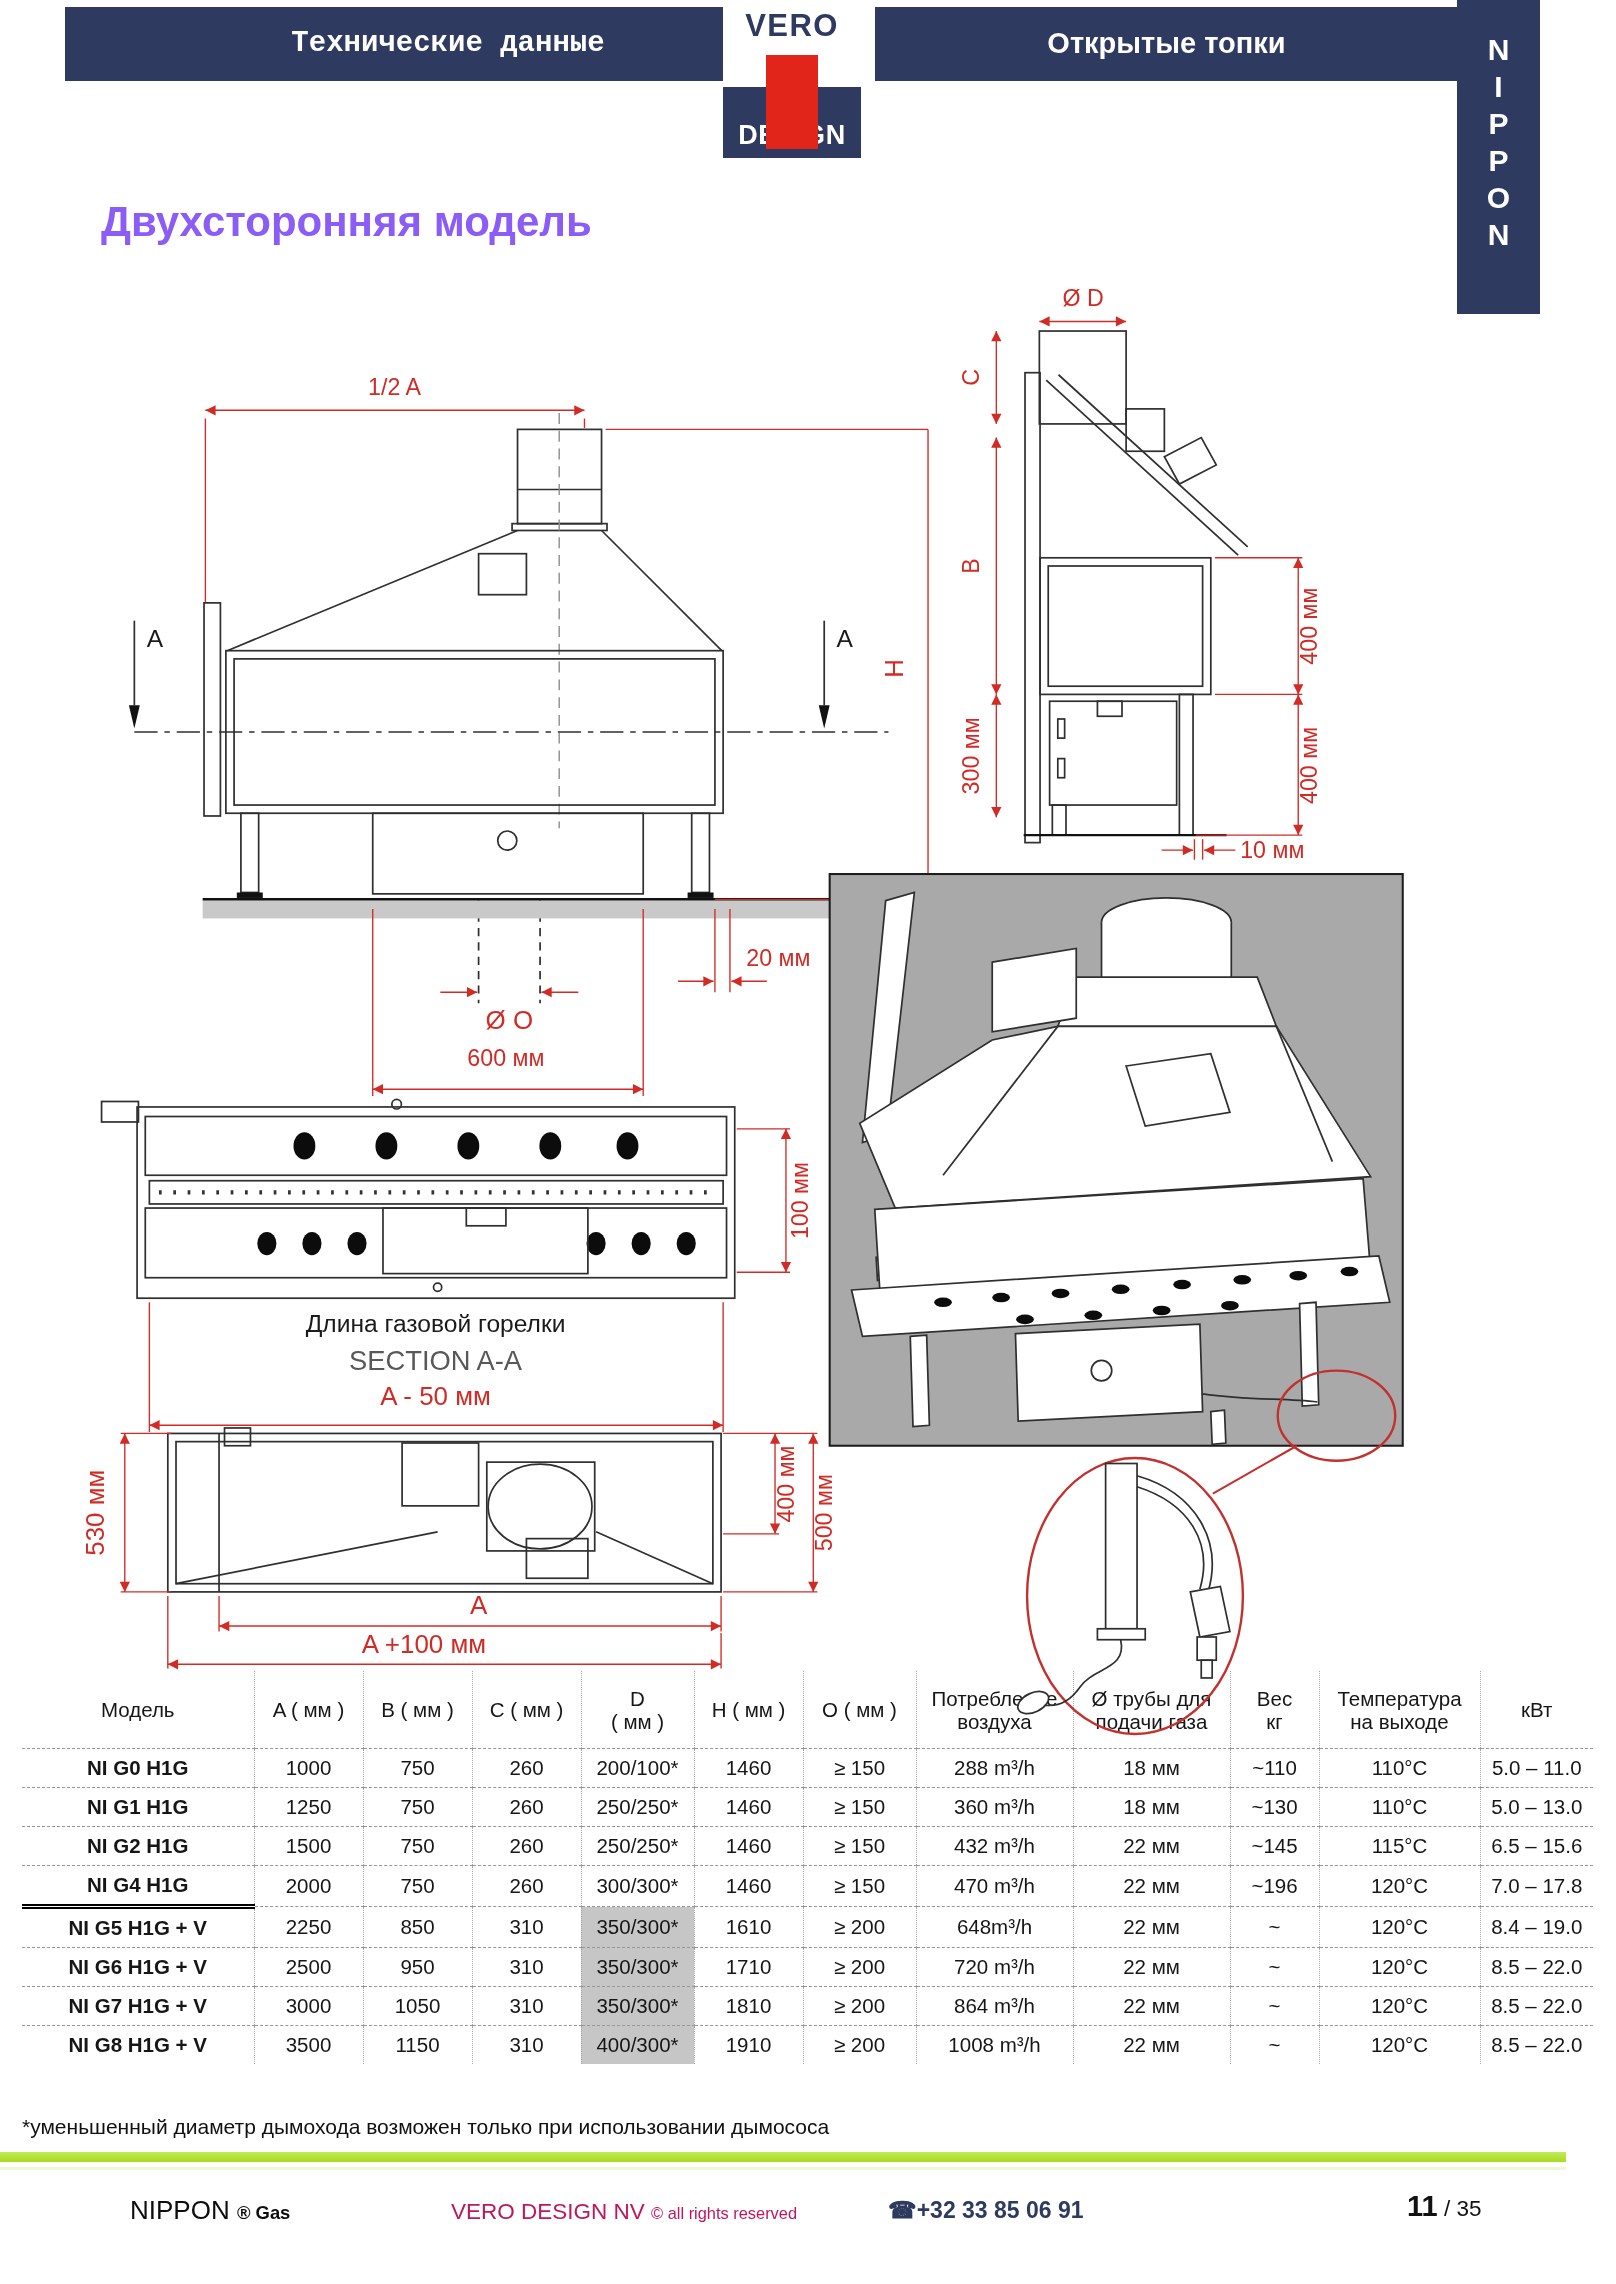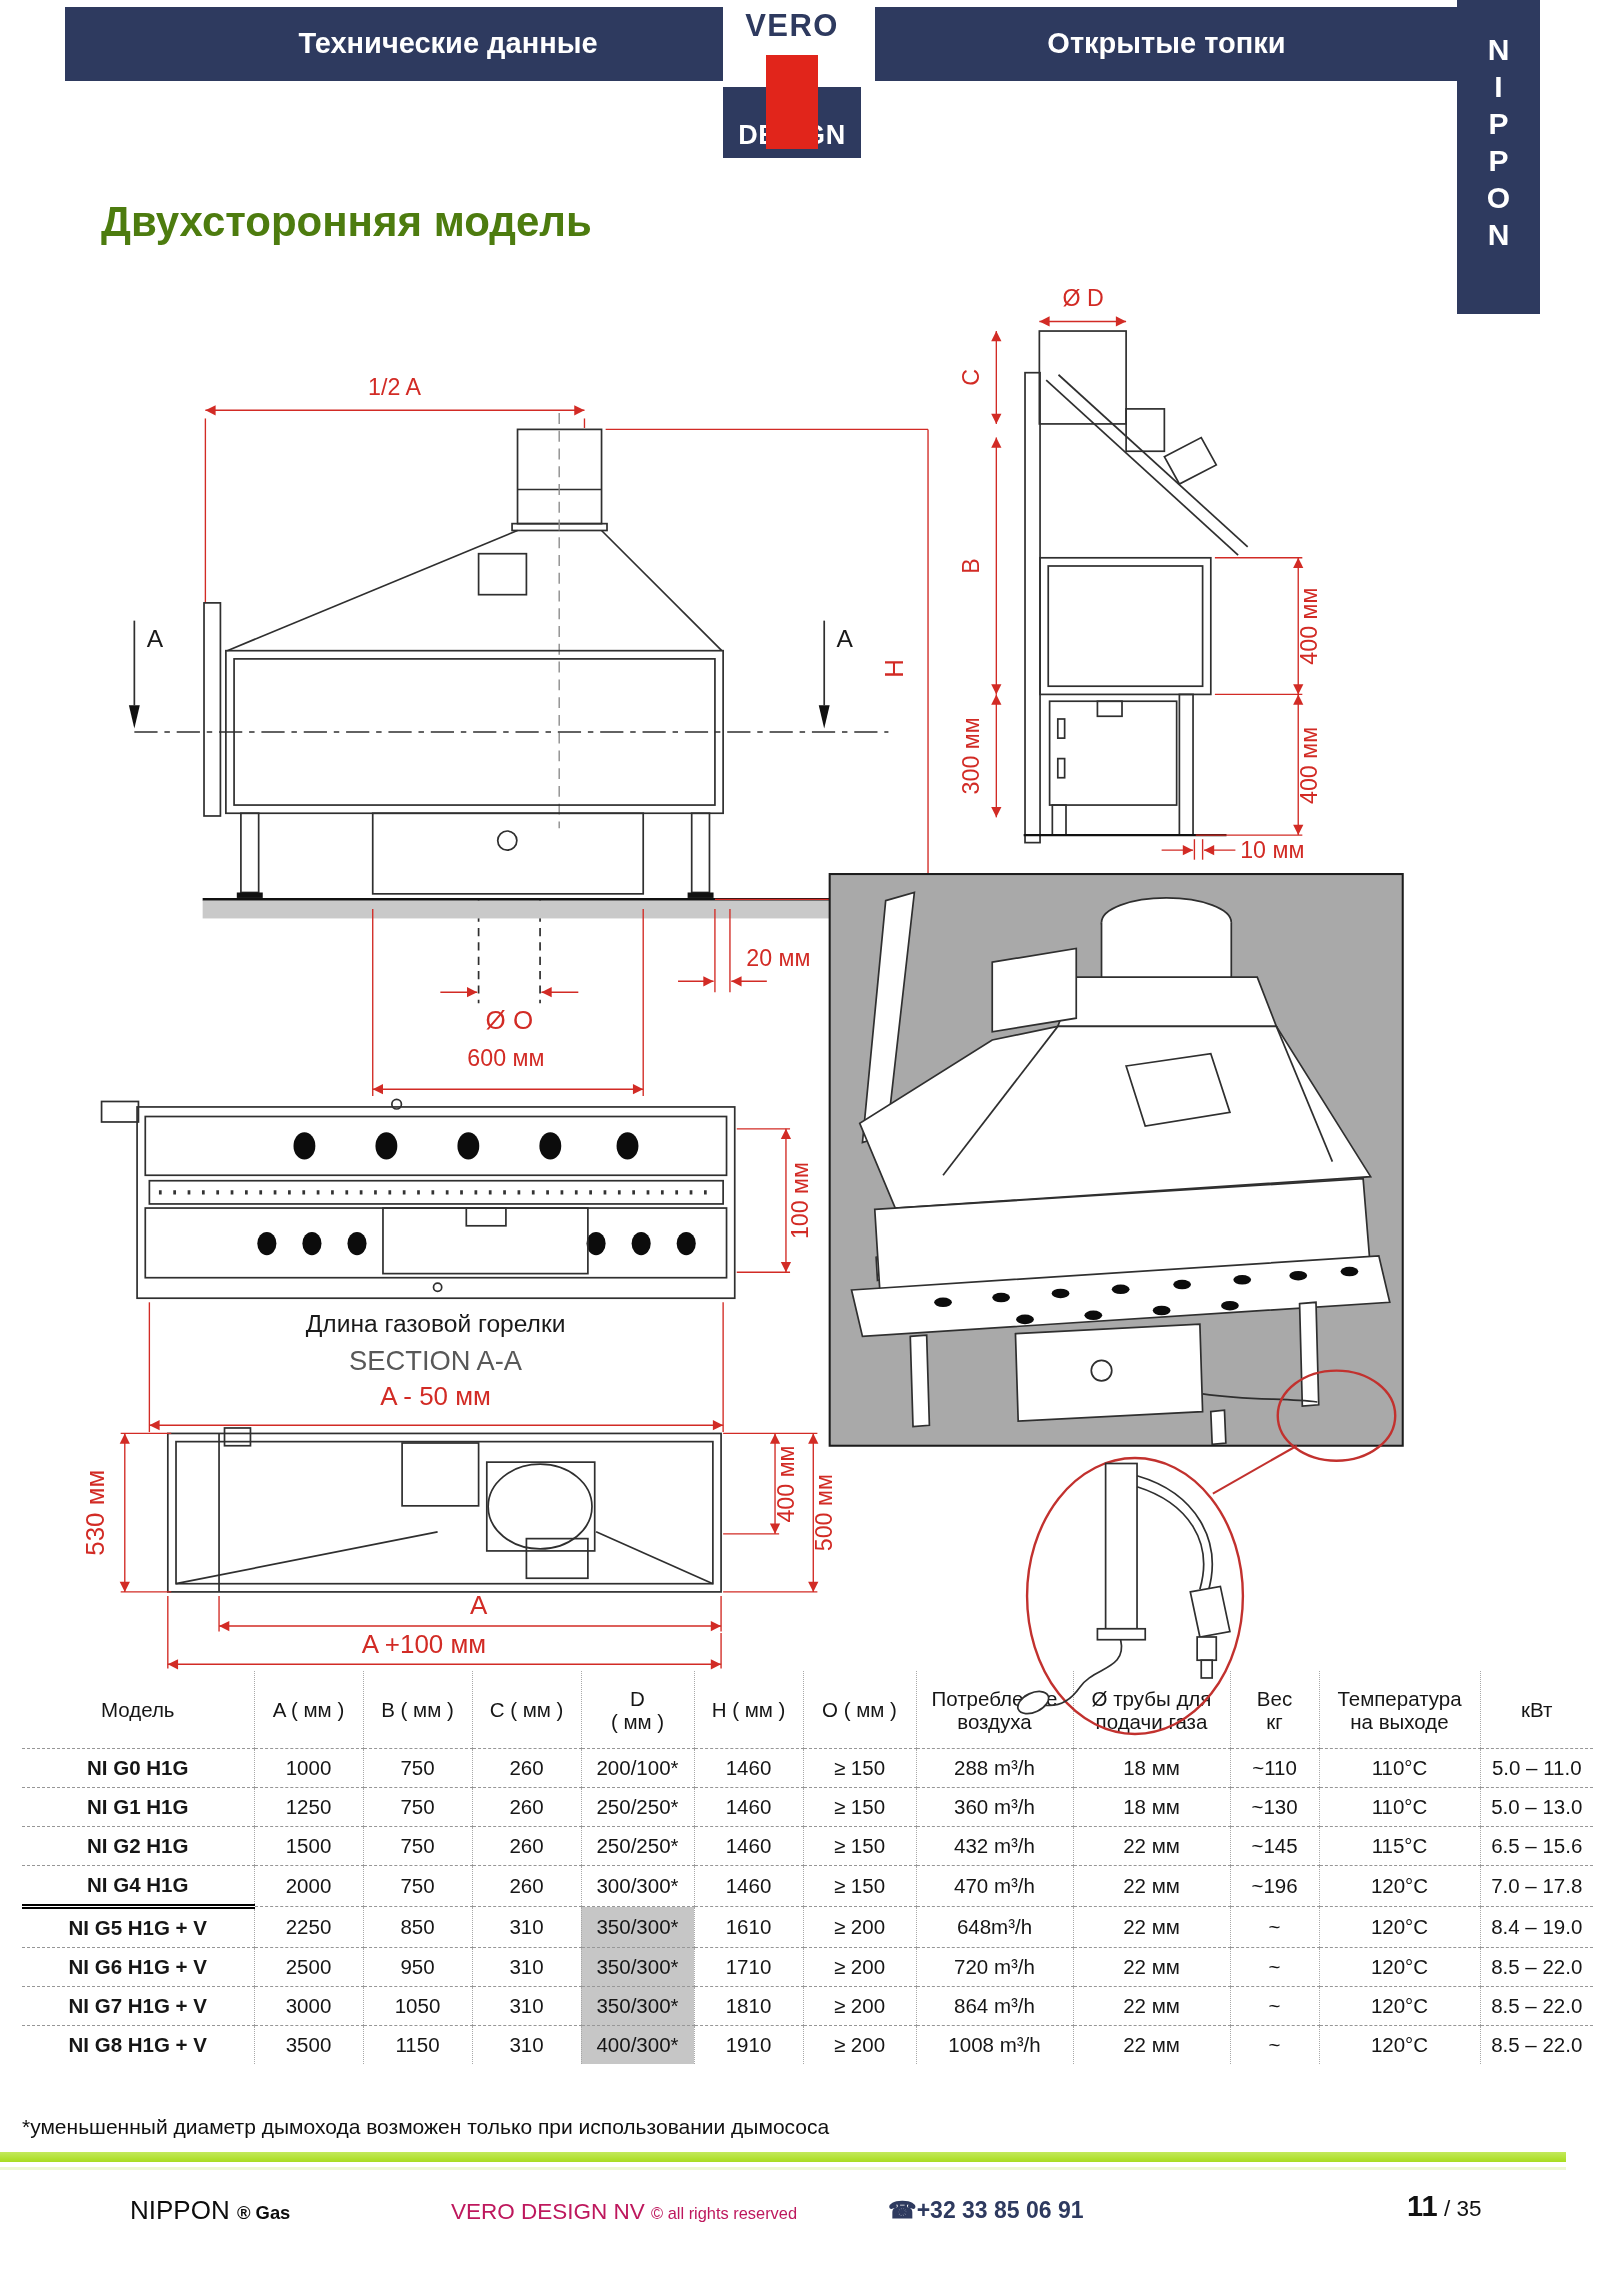--- a/index.html
+++ b/index.html
@@ -3,36 +3,36 @@
 <meta charset="utf-8">
 <style>
   html,body { margin:0; padding:0; background:#fff; }
   .page { position:relative; width:1617px; height:2284px; background:#fff;
           font-family:"Liberation Sans",sans-serif; overflow:hidden; }
 
   
   .banner { position:absolute; top:6.8px; height:74px; background:#2e3a5f; color:#fff;
             display:flex; align-items:center; justify-content:center;
             font-size:29px; font-weight:bold; }
-  .banner.left  { left:65px;  width:766px; }
+  .banner.left  { left:65px;  width:766px;font-family:Liberation Mono, monospace; }
   .banner.right { left:875px; width:583px; }
   .brandstrip { position:absolute; left:1457px; top:0; width:83px; height:314px;
                 background:#2e3a5f; color:#fff; display:flex; flex-direction:column;
                 align-items:center; padding-top:31px; box-sizing:border-box;
                 font-size:30px; font-weight:bold; line-height:37px; }
   .logo { position:absolute; left:723px; top:4.1px; width:138px; height:154px; }
   .logo .ltop { position:absolute; left:0; right:0; top:0; height:83px; background:#fff;
                 display:flex; justify-content:center; }
   .logo .ltop span { margin-top:4px; color:#2e3a5f; font-weight:bold; font-size:31px; letter-spacing:1.4px; }
   .logo .lbottom { position:absolute; left:0; right:0; top:83px; height:71px; background:#2e3a5f;
                    display:flex; justify-content:center; align-items:flex-end; }
   .logo .lbottom span { color:#fff; font-weight:bold; font-size:27px; letter-spacing:0.7px; margin-bottom:6.8px; }
   .logo .redrect { position:absolute; left:43px; top:51px; width:52px; height:94px; background:#e1251b; }
 
-  .pagetitle { position:absolute; left:101px; top:198px; font-size:42px; font-weight:bold; color:#4d7c0f; }
+  .pagetitle { position:absolute; left:101px; top:198px; font-size:42px; font-weight:bold; color:#8b5cf6; }
 
   .drawings { position:absolute; left:0; top:260px; z-index:5; pointer-events:none; }
   svg text { font-family:"Liberation Sans",sans-serif; }
   .rt  { fill:#d22b25; font-size:34px; }
   .rtb { fill:#d22b25; font-size:38px; }
   .bt  { fill:#1a1a1a; font-size:36px; }
   .gt  { fill:#585858; font-size:40px; }
   .k  { stroke:#2f2f2f; stroke-width:2.5; fill:none; }
   .kf { stroke:#2f2f2f; stroke-width:2.5; fill:#fff; }
   .r  { stroke:#d22b25; stroke-width:2; fill:none; }

